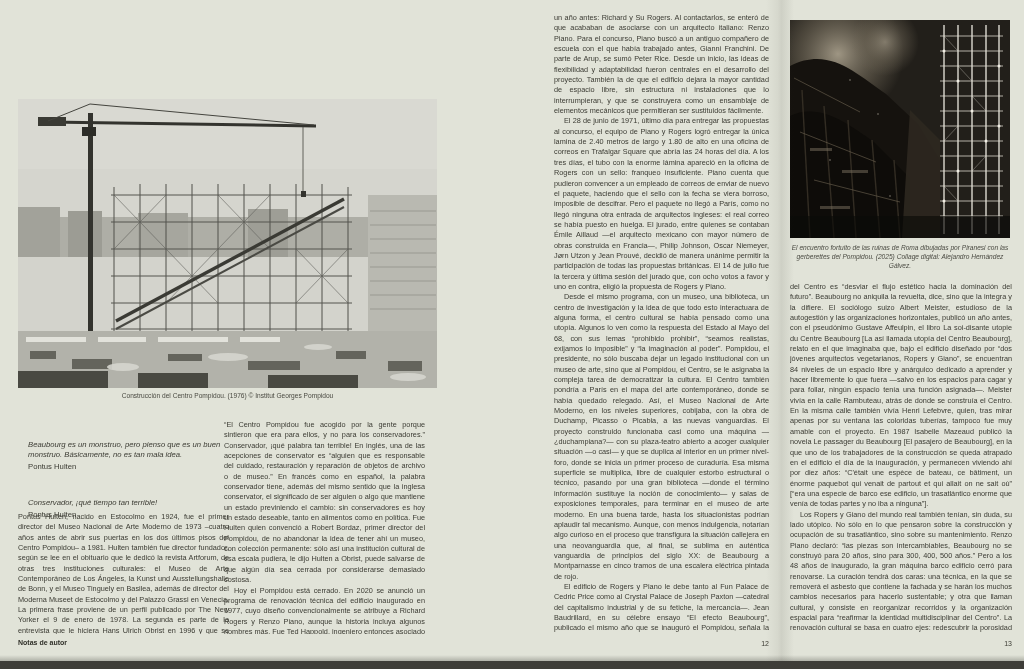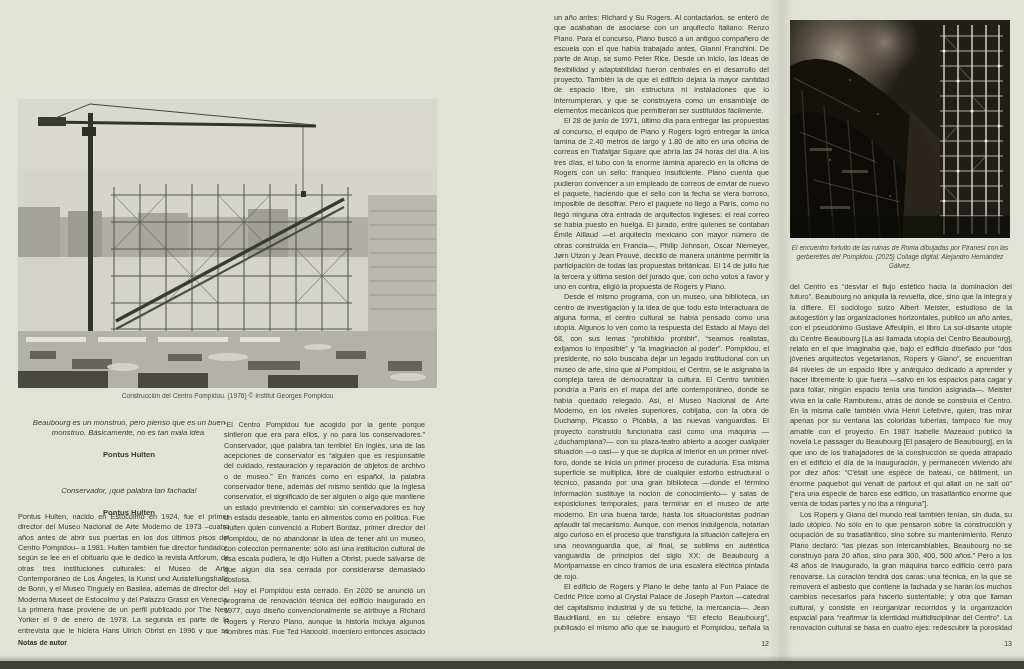--- a/index.html
+++ b/index.html
@@ -12,24 +12,24 @@
   .byline{font-size:7.6px;font-weight:bold;color:#34342d;}
   
   .photo-fig{position:absolute;left:18px;top:99px;width:419px;margin:0;}
   .photo-fig svg{display:block;}
   .photo-fig figcaption{margin-top:4px;text-align:center;font-size:6.6px;color:#4a4a42;}
   .collage-fig{position:absolute;left:790px;top:20px;width:220px;margin:0;}
   .collage-fig svg{display:block;}
   .collage-fig figcaption{margin-top:5px;text-align:center;font-style:italic;
                           font-size:6.6px;line-height:9px;color:#4a4a42;}
   
-  .quote-block{position:absolute;left:28px;top:418px;width:202px;text-align:center;
+  .quote-block{position:absolute;left:28px;top:440px;width:202px;text-align:left;
                font-size:7.7px;line-height:9.9px;}
   .quote{font-style:italic;margin:0;}
-  .attr{font-style:normal;margin:12px 0 0;font-weight:bold;}
+  .attr{font-style:normal;margin:2px 0 0;}
   .q2{margin-top:26px;}
   
   .col{position:absolute;text-align:justify;font-size:7.3px;line-height:10.35px;
        overflow:hidden;color:#3b3b33;}
   .col p{margin:0;}
   .col p.indent{text-indent:10px;}
   .col1{left:18px;top:512px;width:211px;height:122px;}
   .col2{left:224px;top:420px;width:201px;height:214px;}
   .col3{left:554px;top:13px;width:215px;height:619px;}
   .col4{left:790px;top:282px;width:222px;height:350px;}
@@ -148,21 +148,21 @@
         <ellipse cx="300" cy="248" rx="14" ry="3"></ellipse>
           <ellipse cx="390" cy="278" rx="18" ry="4"></ellipse>
       </g>
     </svg>
     <figcaption>Construcción del Centro Pompidou. (1976) © Institut Georges Pompidou</figcaption>
   </figure>
 
   <div class="quote-block">
     <p class="quote">Beaubourg es un monstruo, pero pienso que es un buen monstruo. Básicamente, no es tan mala idea.</p>
     <p class="attr">Pontus Hulten</p>
-    <p class="quote q2">Conservador, ¡qué palabra tan fachada!</p>
+    <p class="quote q2">Conservador, ¡qué tiempo tan terrible!</p>
     <p class="attr">Pontus Hulten</p>
   </div>
 
   <div class="col col1">
     <p>Pontus Hulten, nacido en Estocolmo en 1924, fue el primer director del Museo Nacional de Arte Moderno de 1973 –cuatro años antes de abrir sus puertas en los dos últimos pisos del Centro Pompidou– a 1981. Hulten también fue director fundador, según se lee en el obituario que le dedicó la revista Artforum, de otras tres instituciones culturales: el Museo de Arte Contemporáneo de Los Ángeles, la Kunst und Ausstellungshalle de Bonn, y el Museo Tinguely en Basilea, además de director del Moderna Museet de Estocolmo y del Palazzo Grassi en Venecia. La primera frase proviene de un perfil publicado por The New Yorker el 9 de enero de 1978. La segunda es parte de la entrevista que le hiciera Hans Ulrich Obrist en 1996 y que se publicó, también en Artforum, en abril de 1997. Hulten dijo:</p>
   </div>
 
   <div class="col col2">
     <p>“El Centro Pompidou fue acogido por la gente porque sintieron que era para ellos, y no para los conservadores.” Conservador, ¡qué palabra tan terrible! En inglés, una de las acepciones de conservator es “alguien que es responsable del cuidado, restauración y reparación de objetos de archivo o de museo.” En francés como en español, la palabra conservador tiene, además del mismo sentido que la inglesa conservator, el significado de ser alguien o algo que mantiene un estado previniendo el cambio: sin conservadores es hoy un estado deseable, tanto en alimentos como en política. Fue Hulten quien convenció a Robert Bordaz, primer director del Pompidou, de no abandonar la idea de tener ahí un museo, con colección permanente: sólo así una institución cultural de esa escala pudiera, le dijo Hulten a Obrist, puede salvarse de que algún día sea cerrada por considerarse demasiado costosa.</p>
     <p class="indent">Hoy el Pompidou está cerrado. En 2020 se anunció un programa de renovación técnica del edificio inaugurado en 1977, cuyo diseño convencionalmente se atribuye a Richard Rogers y Renzo Piano, aunque la historia incluya algunos nombres más. Fue Ted Happold, ingeniero entonces asociado a la firma de Ove Arup, quien en 1971 pagó los 200 francos que costaban las bases del concurso internacional abierto a arquitectos o equipos liderados por uno. Entre los muchos arquitectos con quienes había trabajado, Happold pensó en una pareja joven a quienes había conocido</p>

